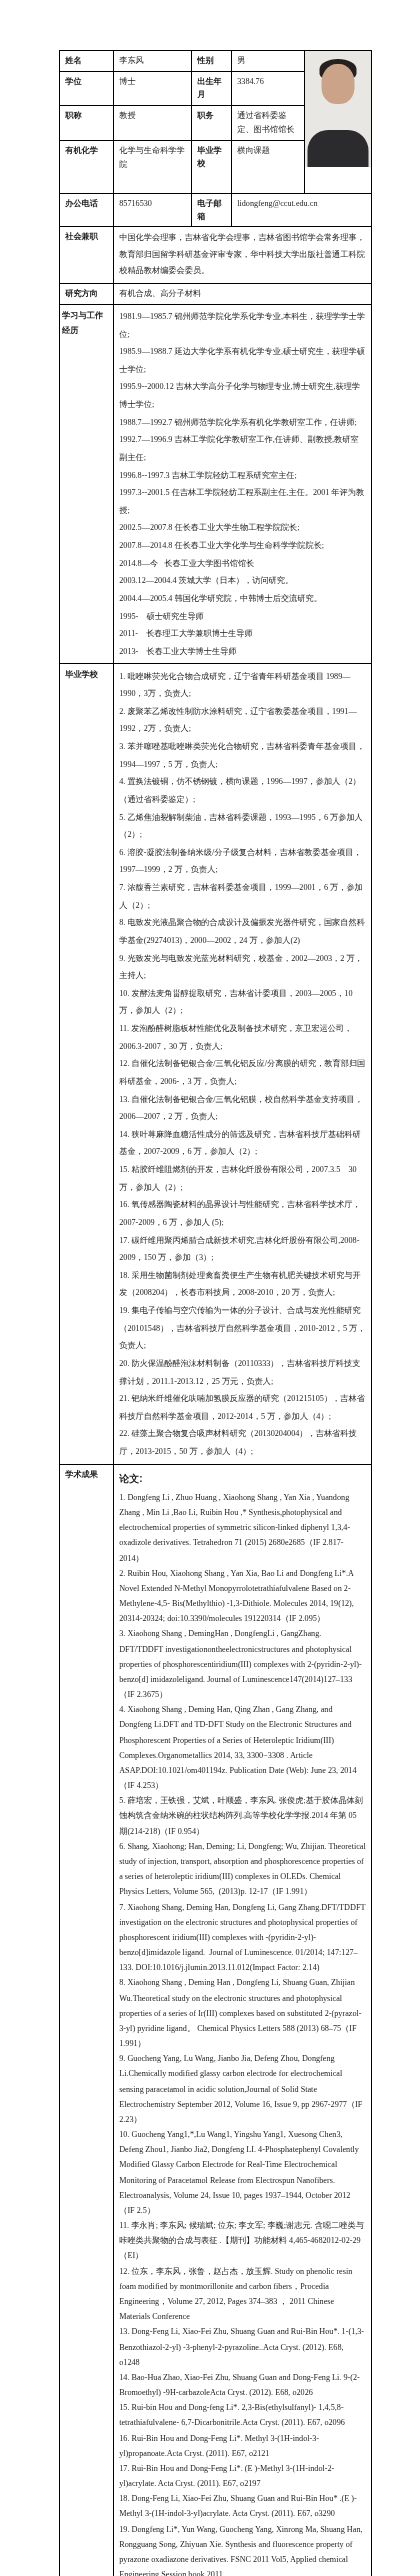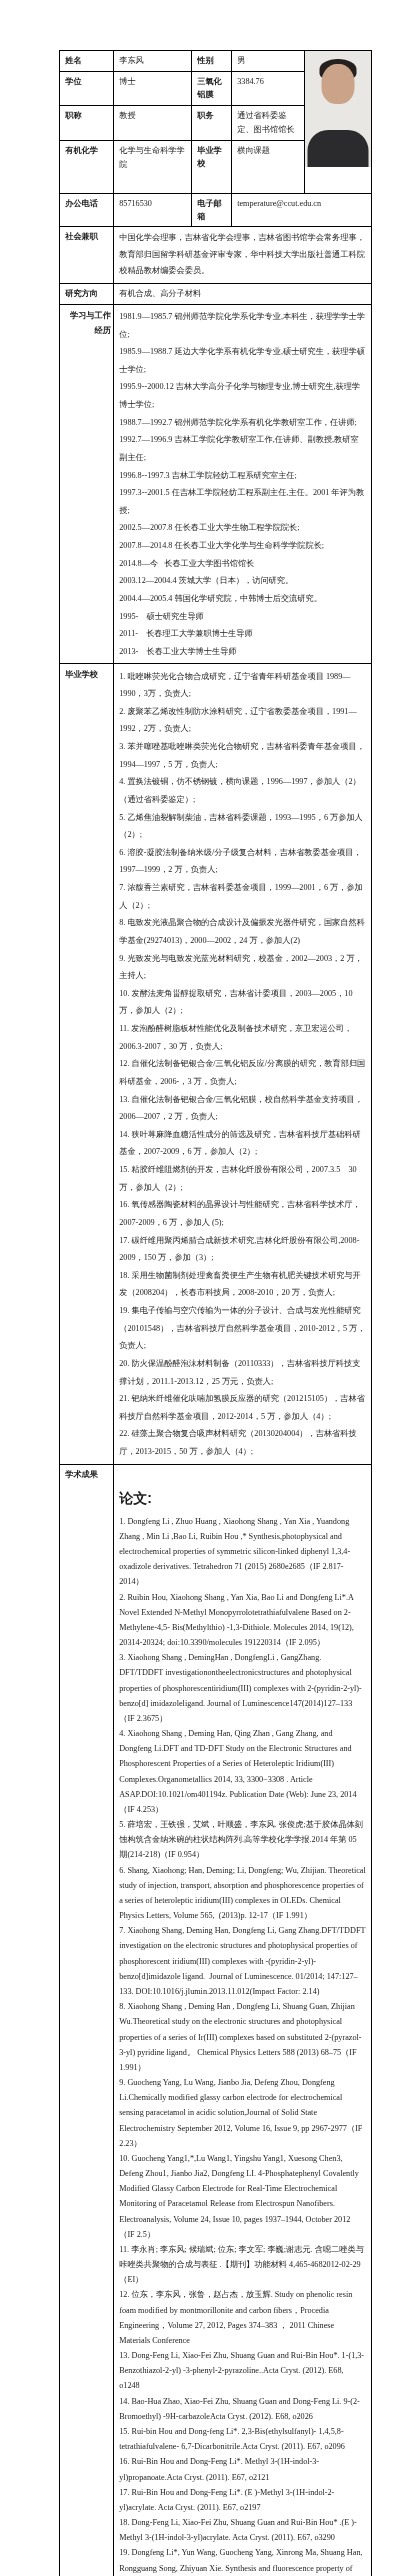--- a/index.html
+++ b/index.html
@@ -33,21 +33,21 @@
     overflow-wrap:break-word;
   }
   td.lbl{
     font-family:Liberation Sans, sans-serif;
     font-weight:bold;
     font-size:8.2px;
     text-align:left;
     padding:4.1px 3.1px 4.1px 5.2px;
     line-height:1.6;
   }
-  td.lbl.center{text-align:right;padding:4.1px 2.1px;}
+  td.lbl.center{text-align:left;padding:4.1px 2.1px;}
   td.val{line-height:1.7;}
   .vtall{height:46px;}
   .photo-cell{
     padding:0 !important;
     vertical-align:top;
   }
   .photo{
     width:100%;
     height:116px;
     background:#e9e7e4;
@@ -72,23 +72,22 @@
   }
   .lines{
     white-space:pre-wrap;
     line-height:2.15;
   }
   .lines.tight{line-height:1.85;}
   .lines.mid{line-height:2.0;}
   .sec-head{
     font-family:"Liberation Sans","DejaVu Sans",sans-serif;
     font-weight:bold;
-    font-size:14px;
+    font-size:10px;
     line-height:2.2;
-    margin-top:15px;
   }
   .block{margin-bottom:7.2px;}
 </style>
 </head>
 <body>
 
 <div class="page">
   <table class="cv">
     <colgroup>
       <col style="width:54px">
@@ -108,40 +107,40 @@
         <div class="photo" title="证件照">
           <div class="hair"></div>
           <div class="head"></div>
           <div class="body"></div>
         </div>
       </td>
     </tr>
     <tr>
       <td class="lbl">学位</td>
       <td class="val">博士</td>
-      <td class="lbl">三氧化铝膜</td>
+      <td class="lbl">出生年月</td>
       <td class="val">3384.76</td>
     </tr>
     <tr>
       <td class="lbl">职称</td>
       <td class="val">教授</td>
       <td class="lbl">职务</td>
       <td class="val">通过省科委鉴定、图书馆馆长</td>
     </tr>
     <tr>
       <td class="lbl vtall">有机化学</td>
       <td class="val">化学与生命科学学院</td>
       <td class="lbl">毕业学校</td>
       <td class="val">横向课题</td>
     </tr>
     <tr>
       <td class="lbl">办公电话</td>
       <td class="val">85716530</td>
       <td class="lbl">电子邮箱</td>
-      <td class="val" colspan="2">temperature@ccut.edu.cn</td>
+      <td class="val" colspan="2">lidongfeng@ccut.edu.cn</td>
     </tr>
 
     <tr>
       <td class="lbl">社会兼职</td>
       <td class="val" colspan="4">
         <div class="lines mid">中国化学会理事，吉林省化学会理事，吉林省图书馆学会常务理事，教育部归国留学科研基金评审专家，华中科技大学出版社普通工科院校精品教材编委会委员。</div>
       </td>
     </tr>
 
     <tr>

